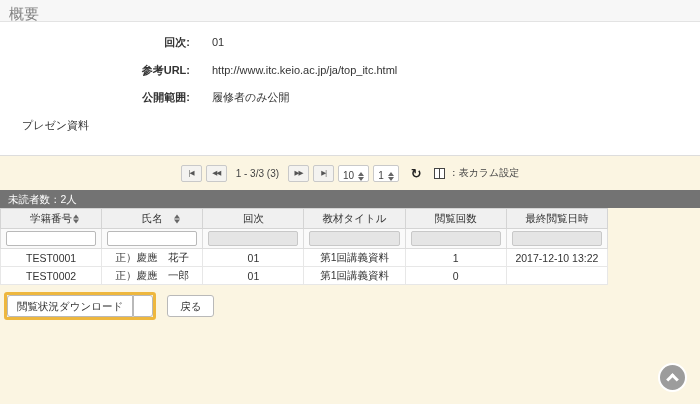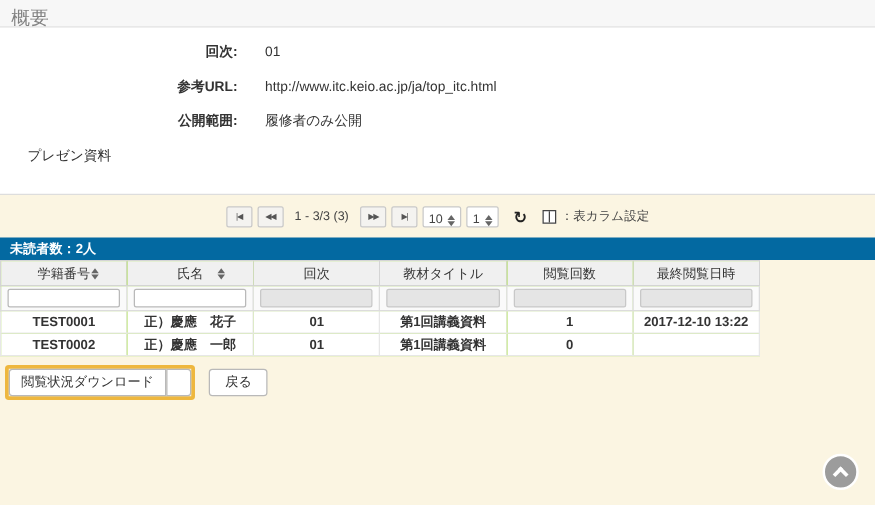--- a/index.html
+++ b/index.html
@@ -46,40 +46,40 @@
   .refresh-glyph { font-size:13px; font-weight:bold; color:#222; margin-left:8px; line-height:13px; cursor:pointer; }
   .legend-label { font-size:10px; white-space:nowrap; }
   .column-glyph {
     width:11px; height:11px; border:1.5px solid #444; display:inline-block;
     position:relative; margin-left:8px; background:#fff; cursor:pointer;
   }
   .column-glyph::after { content:""; position:absolute; left:4px; top:0; bottom:0; width:1.5px; background:#444; }
 
   
   .grid-caption {
-    background:#0369a1; color:#fff; font-weight:bold; font-size:10.5px;
+    background:#737373; color:#fff; font-weight:normal; font-size:10.5px;
     height:18px; line-height:18px; padding:0 8px;
   }
   table.grid { width:608px; border-collapse:collapse; table-layout:fixed; background:#bef264;padding-left:44px; }
   table.grid th {
     background:#f0f0f0; border:1px solid #d4d4d4; height:20px;
     font-weight:normal; font-size:10.5px; color:#333; position:relative; text-align:center;
   }
   .sort-icon { position:absolute; right:22px; top:50%; transform:translateY(-50%);
     display:flex; flex-direction:column; gap:1px; cursor:pointer; }
   .sort-icon .tri-up, .sort-icon .tri-down { border-left-width:3.5px; border-right-width:3.5px; }
   table.grid td.filter-cell { border:1px solid #dcdcdc; padding:2px 5px; height:20px; background:#fafafa; }
   .filter-input {
     width:100%; height:15px; border:1px solid #b9b9b9; border-radius:2px; background:#fff;
     font-size:10px; padding:0 3px; outline:none;
   }
   .filter-input:disabled { background:#e5e5e5; border-color:#c8c8c8; }
   table.grid td.data-cell {
     border:1px solid #e7e7e7; height:18px; text-align:center;
-    font-size:10.5px; color:#333; background:#fff; white-space:nowrap; overflow:hidden;font-weight:bold;
+    font-size:10.5px; color:#333; background:#fff; white-space:nowrap; overflow:hidden;
   }
 
   
   .footer { display:flex; align-items:center; padding:7px 0 0 4px; }
   .highlight-wrap {
     border:3px solid #eeb73e; border-radius:3px; display:inline-flex; background:transparent;
   }
   .split-btn { display:inline-flex; }
   .btn {
     background:#fff; border:1px solid #b9b9b9; border-radius:3px;

